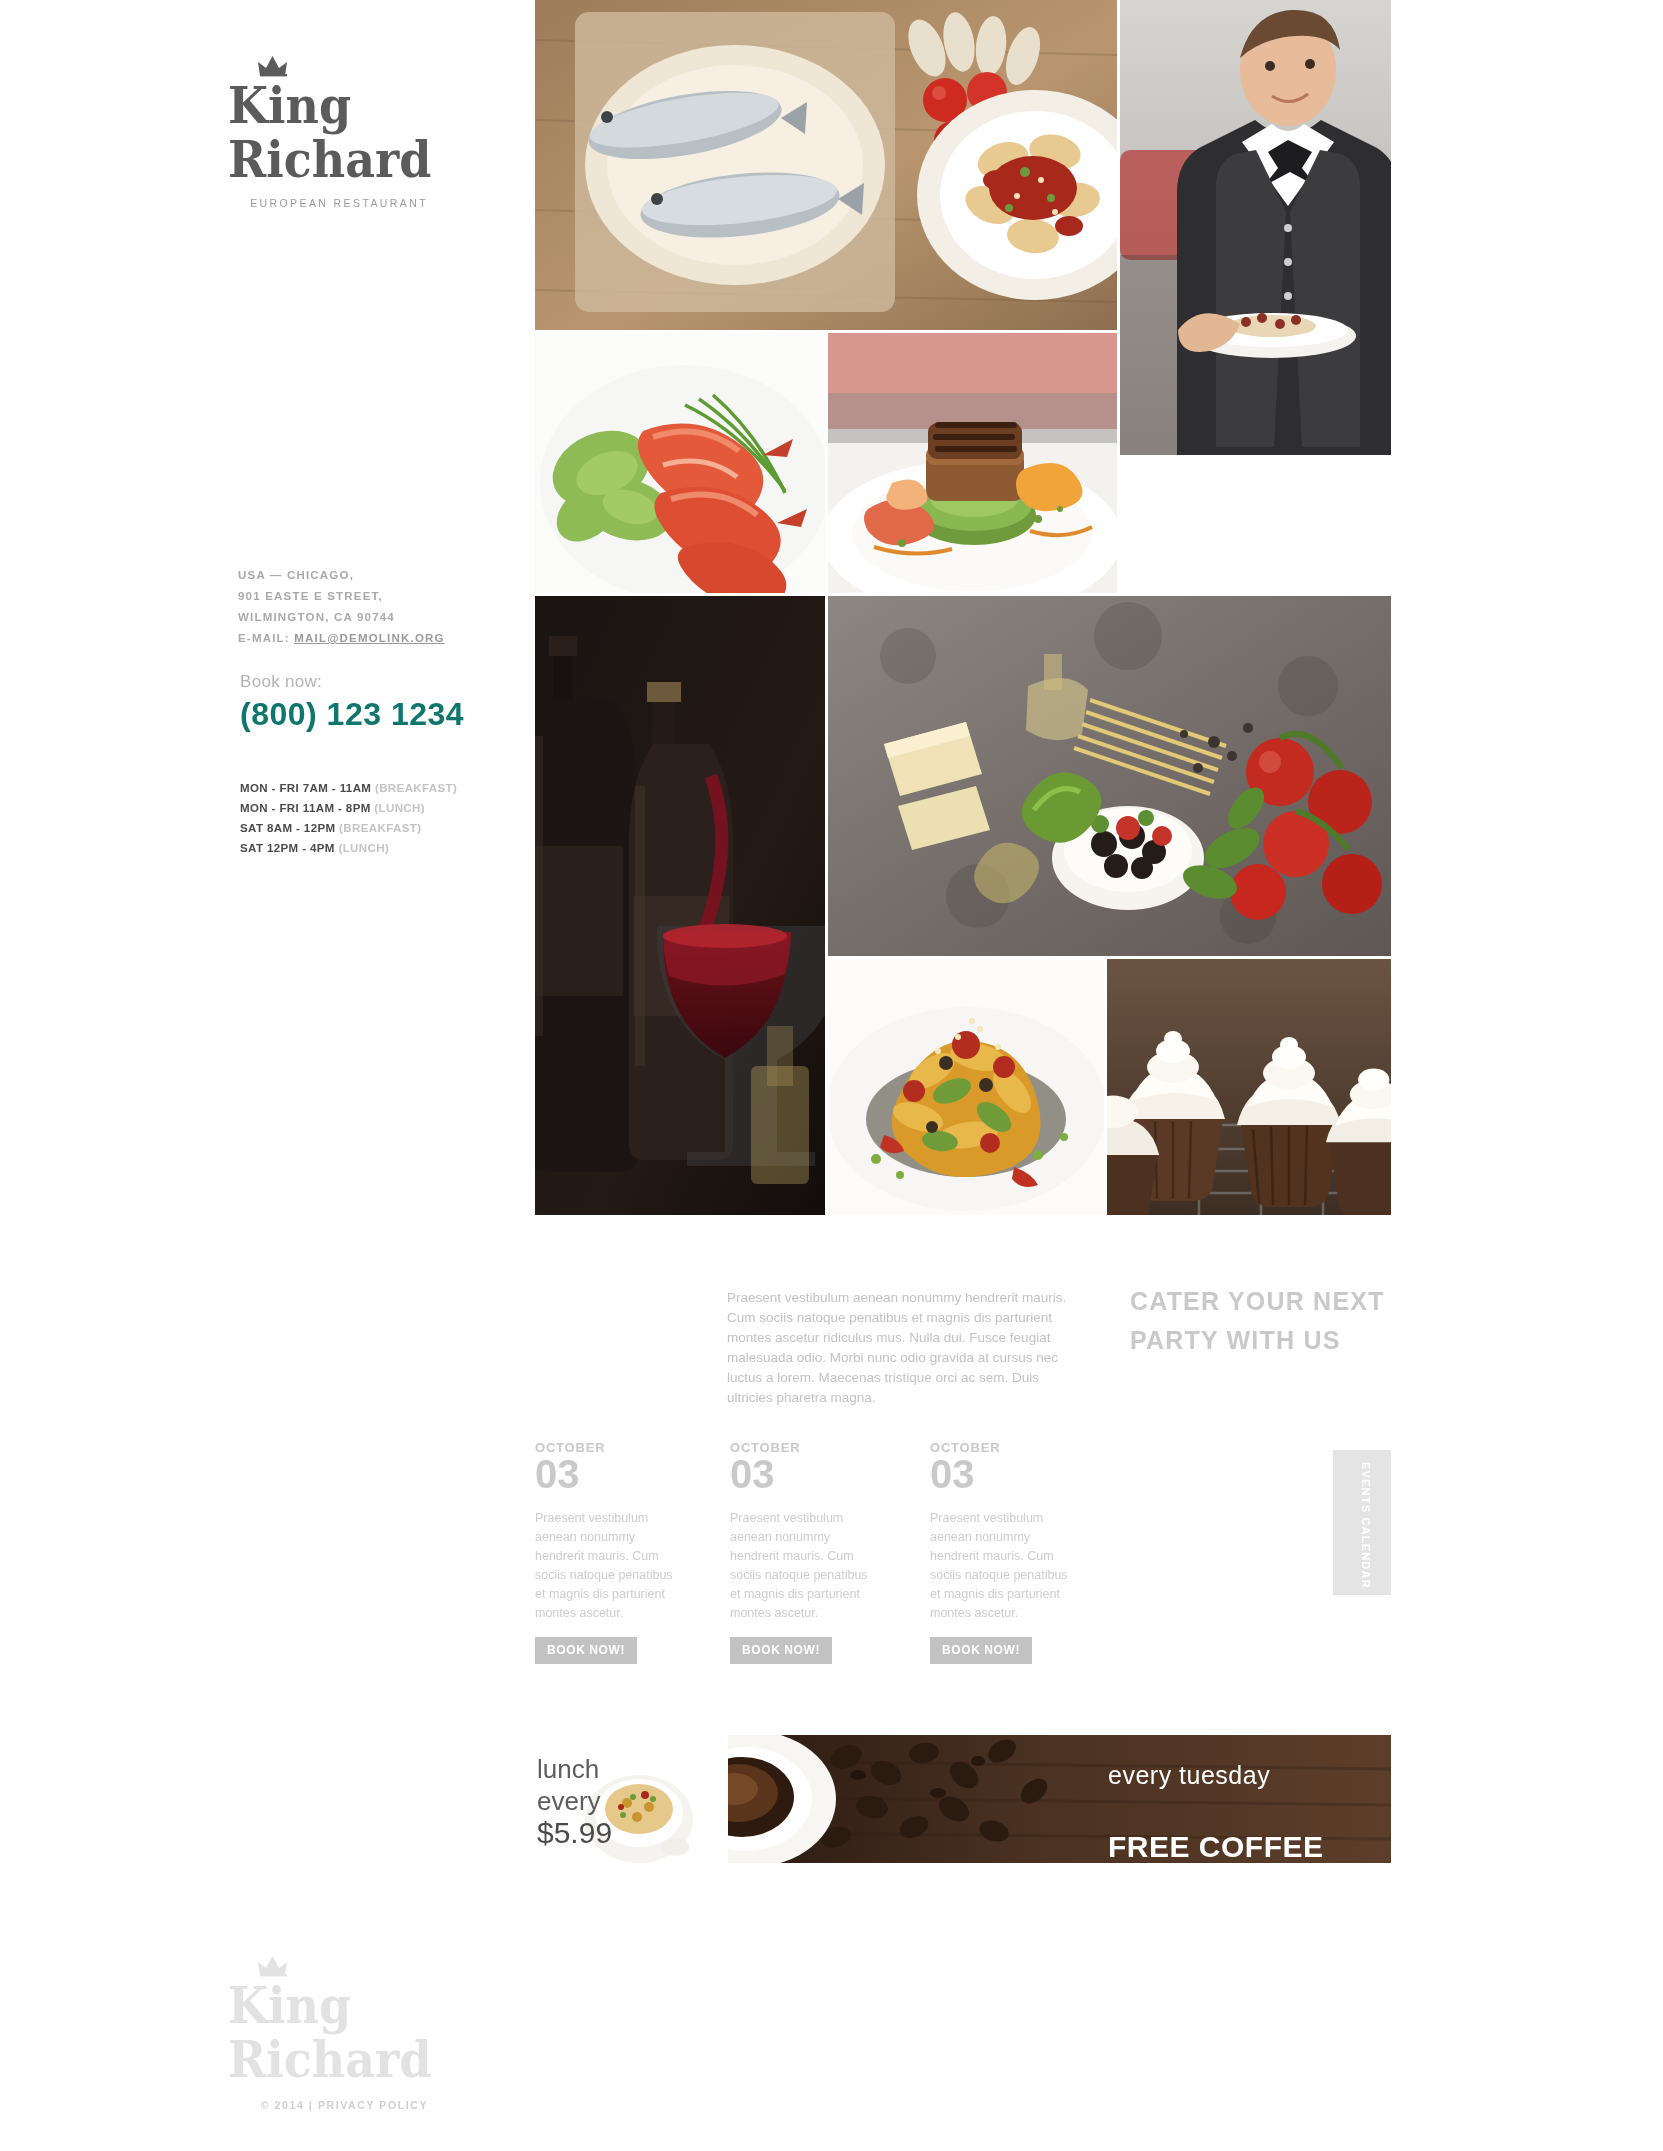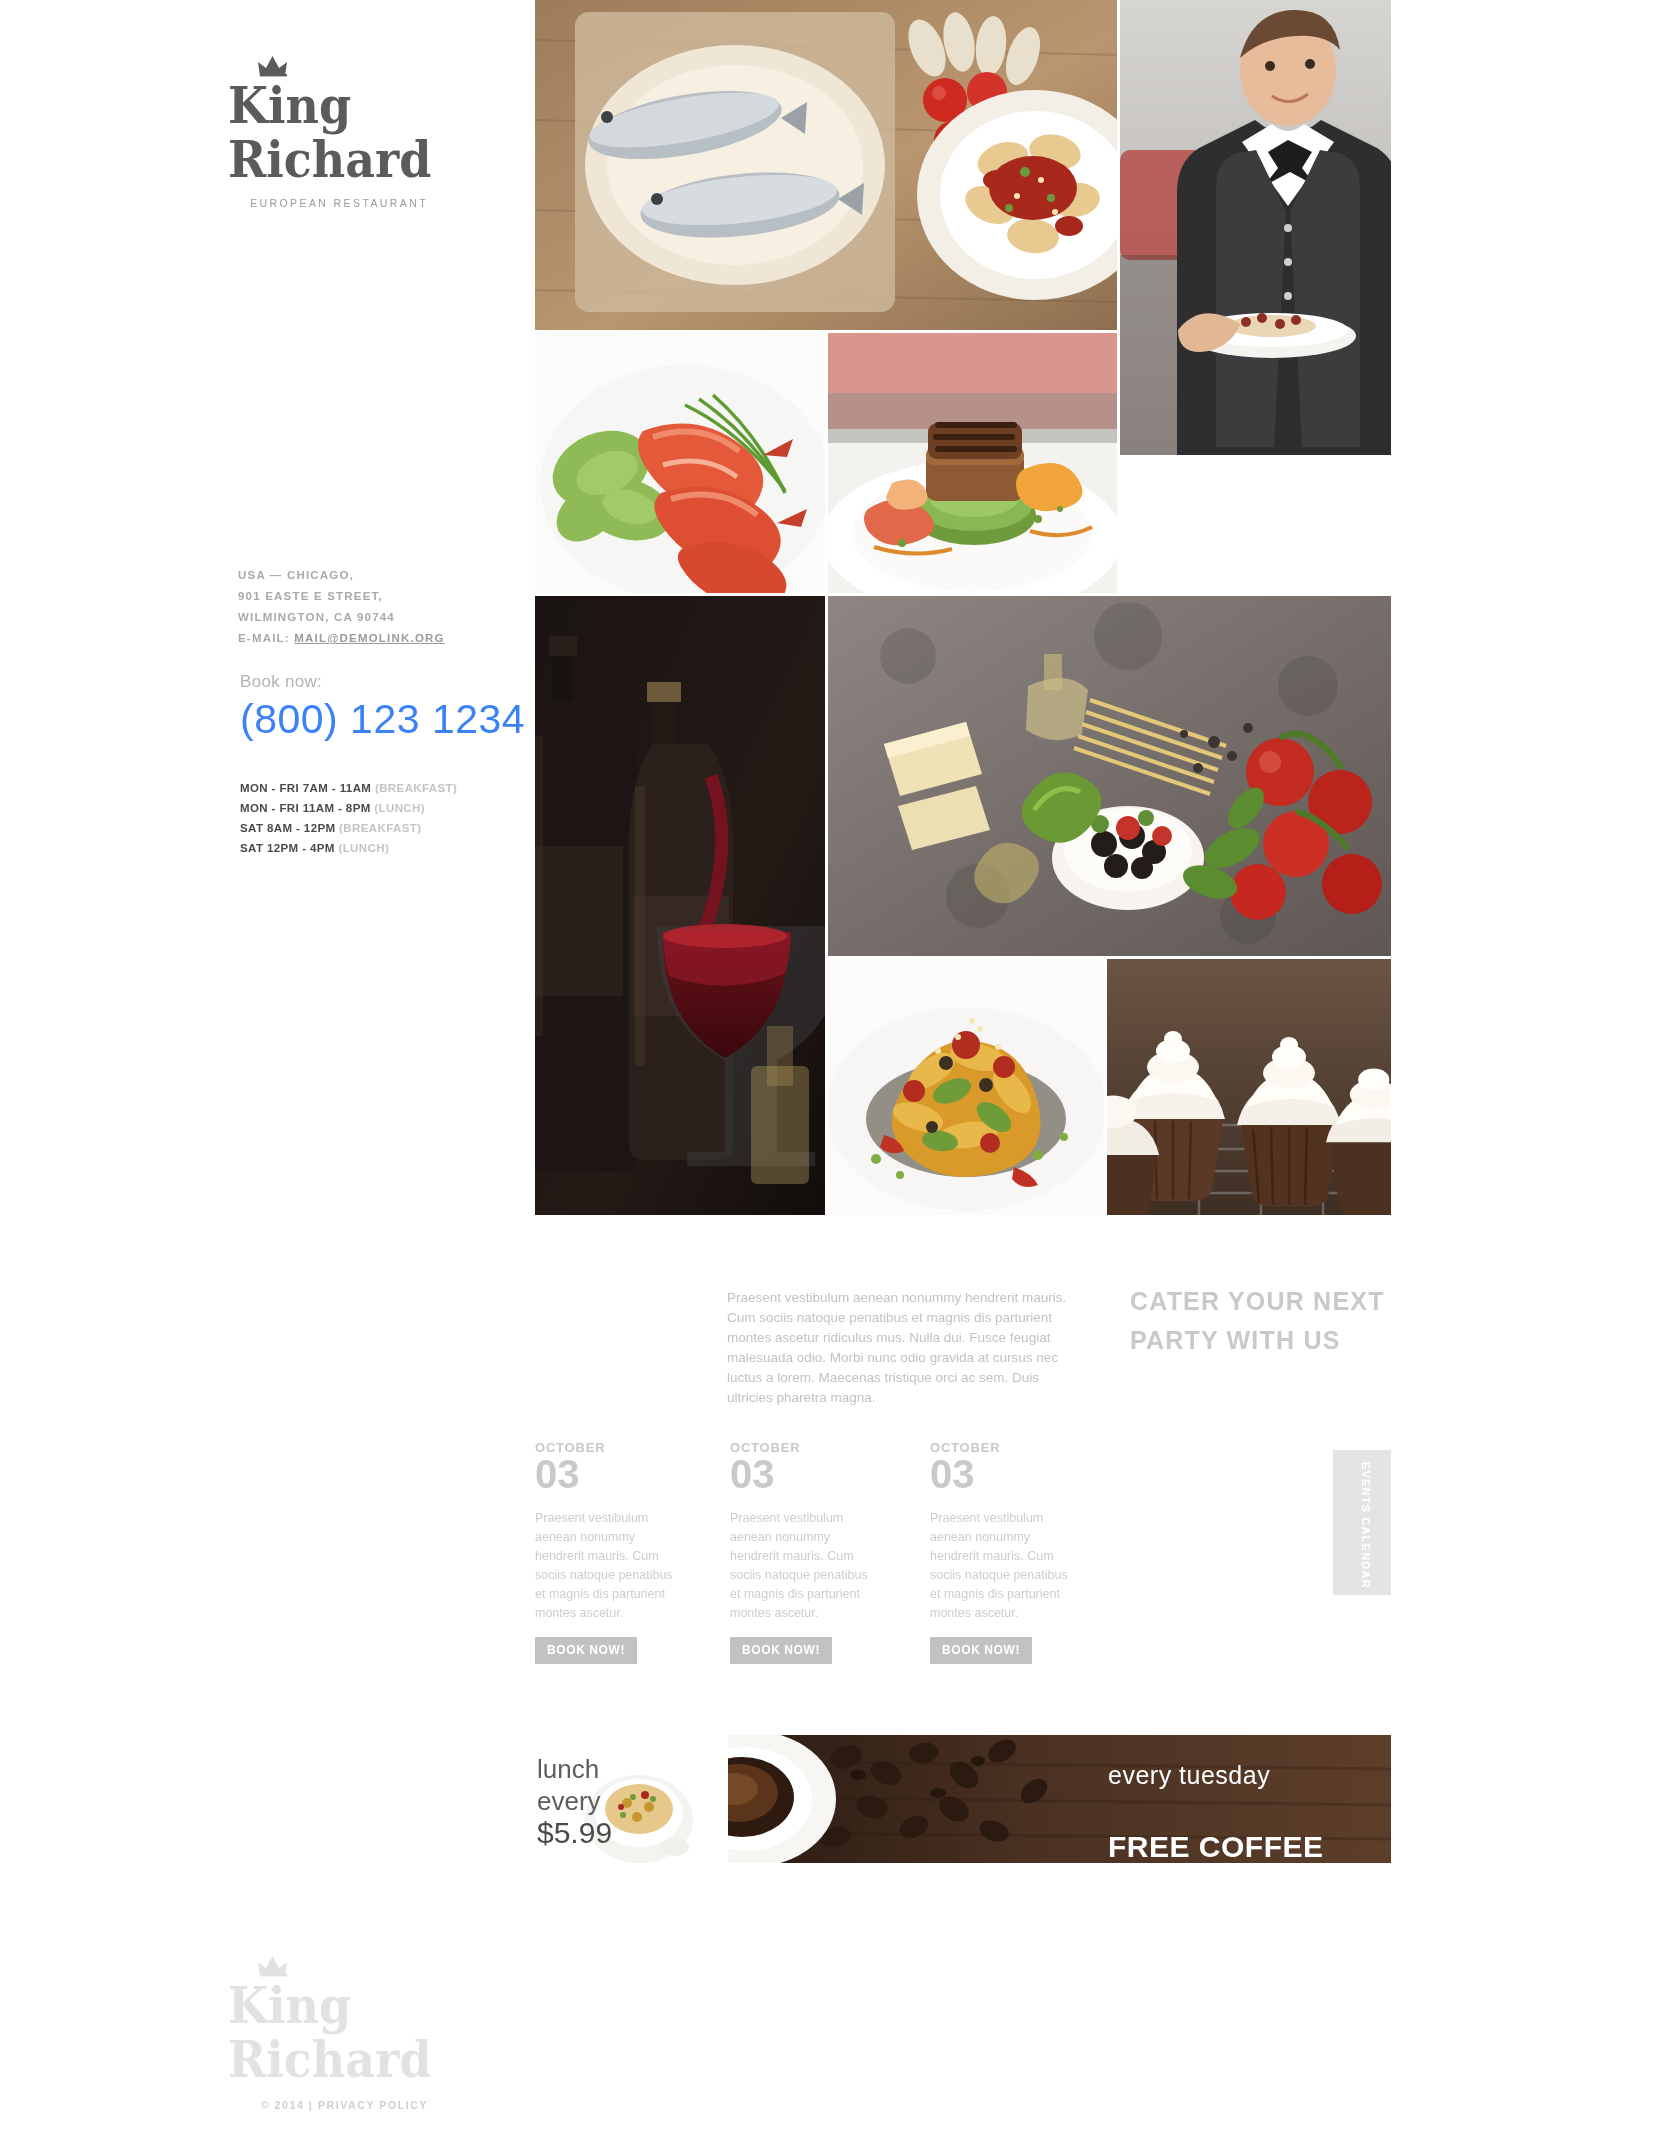--- a/index.html
+++ b/index.html
@@ -63,25 +63,25 @@
     font-weight: bold;
     letter-spacing: 1.2px;
     color: #a9a9a9;
     line-height: 21px;
   }
   .address a { color: #9a9a9a; text-decoration: underline; }
 
   .book-now { position: absolute; left: 240px; top: 672px; }
   .book-label { font-size: 17px; color: #b4b4b4; letter-spacing: 0.3px; }
   .phone {
-    font-size: 41px;
-    color: #3b82f6;
+    font-size: 32px;
+    color: #0f766e;
     letter-spacing: 0.5px;
     margin-top: 4px;
-    font-weight: normal;
+    font-weight: bold;
   }
 
   .hours { position: absolute; left: 240px; top: 778px; width: 280px; }
   .hours .hrow {
     font-size: 11.5px;
     font-weight: bold;
     letter-spacing: 0.4px;
     color: #4a4a4a;
     line-height: 20px;
     white-space: nowrap;

